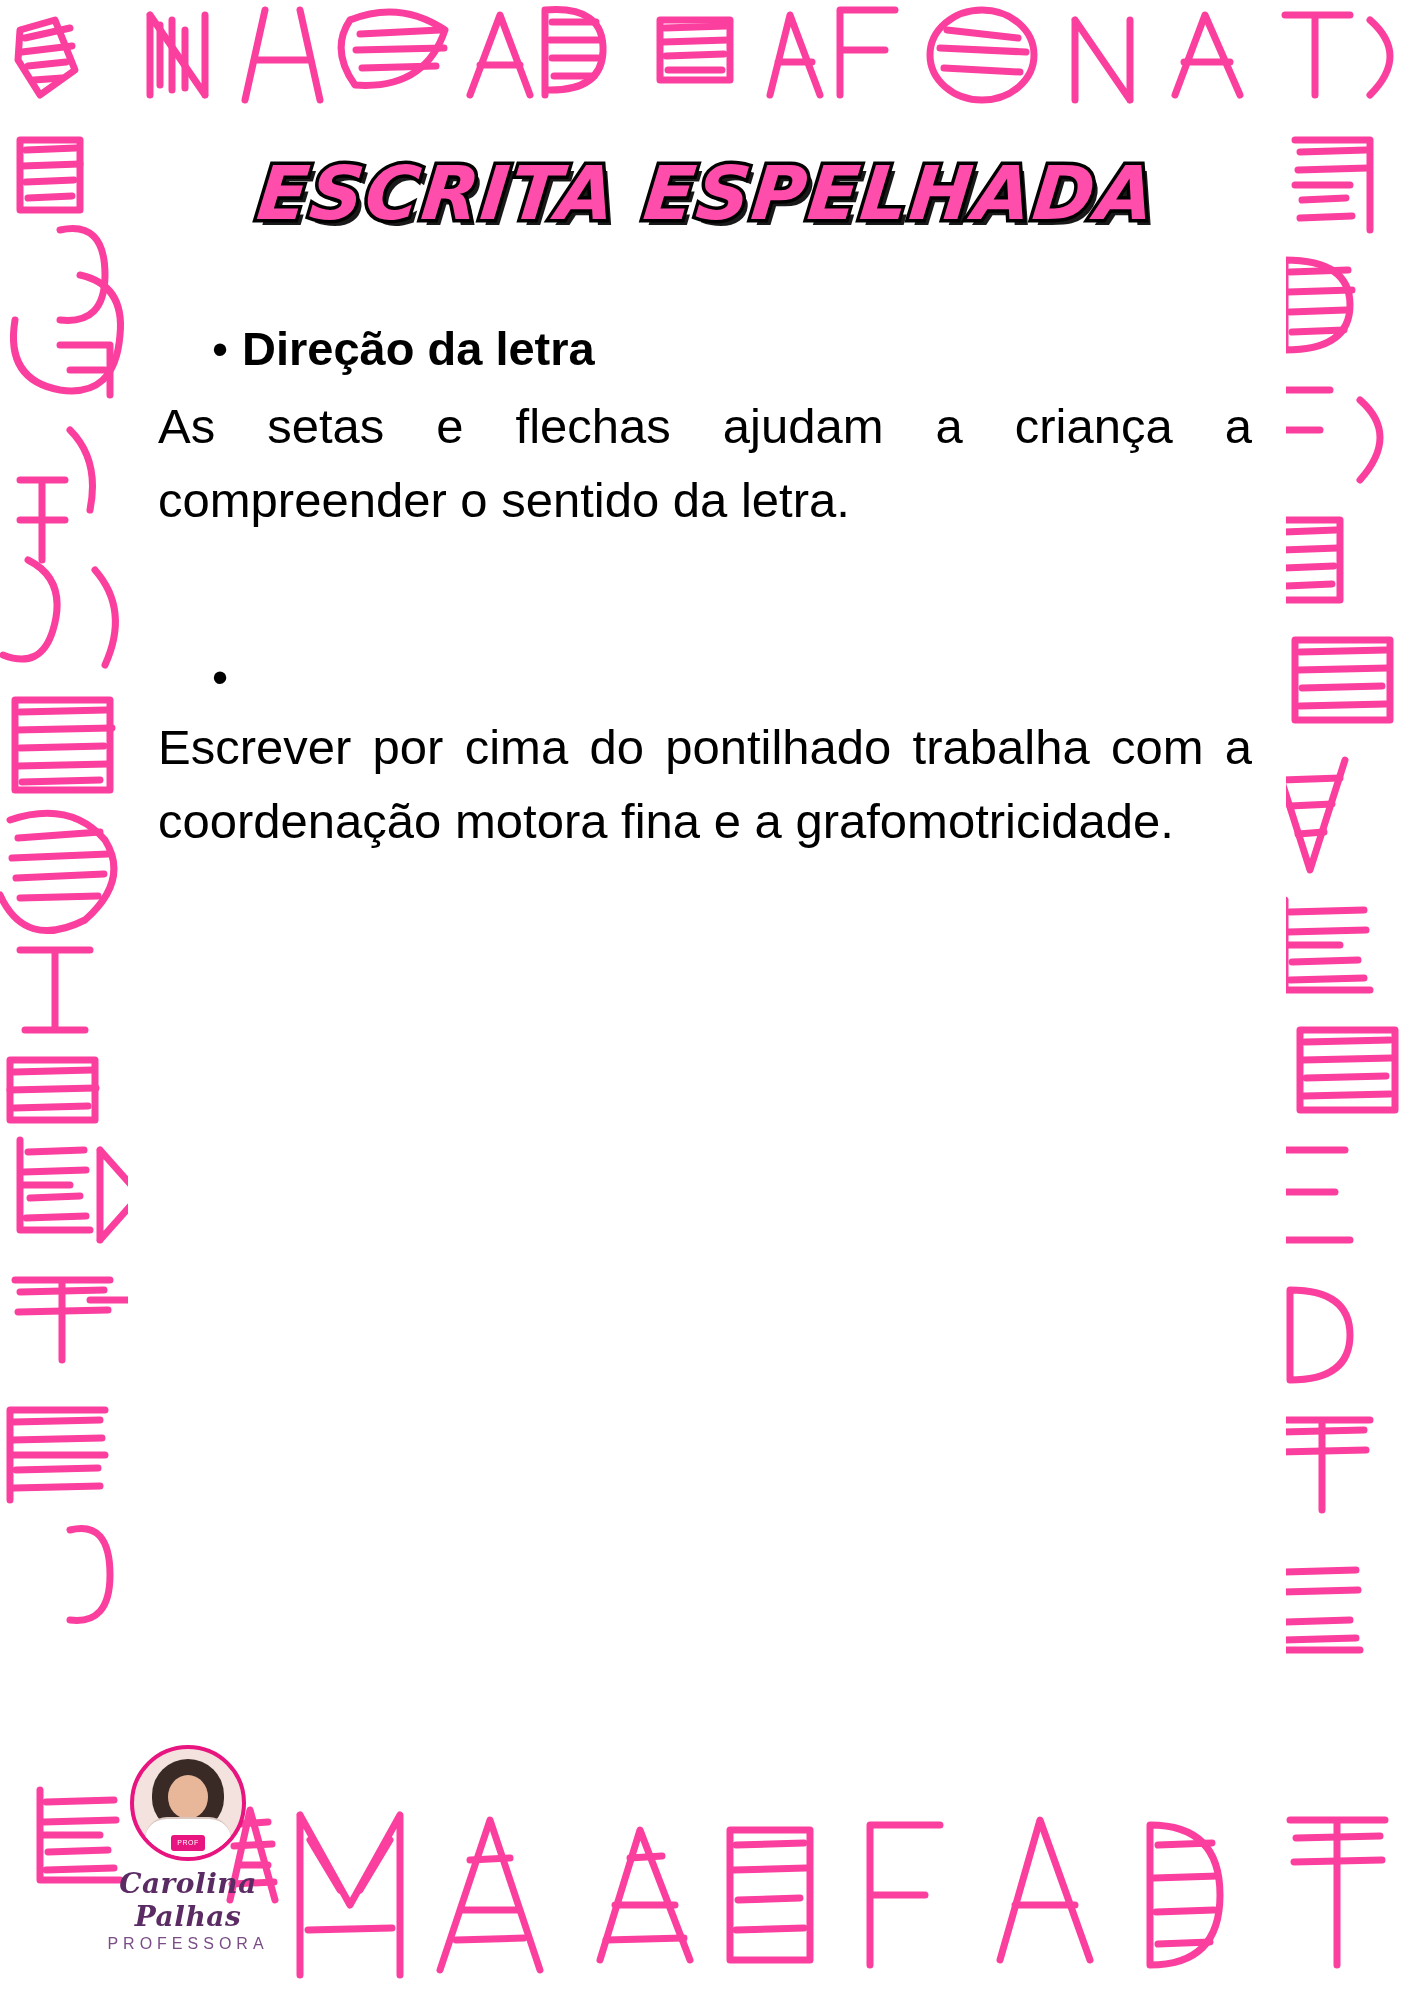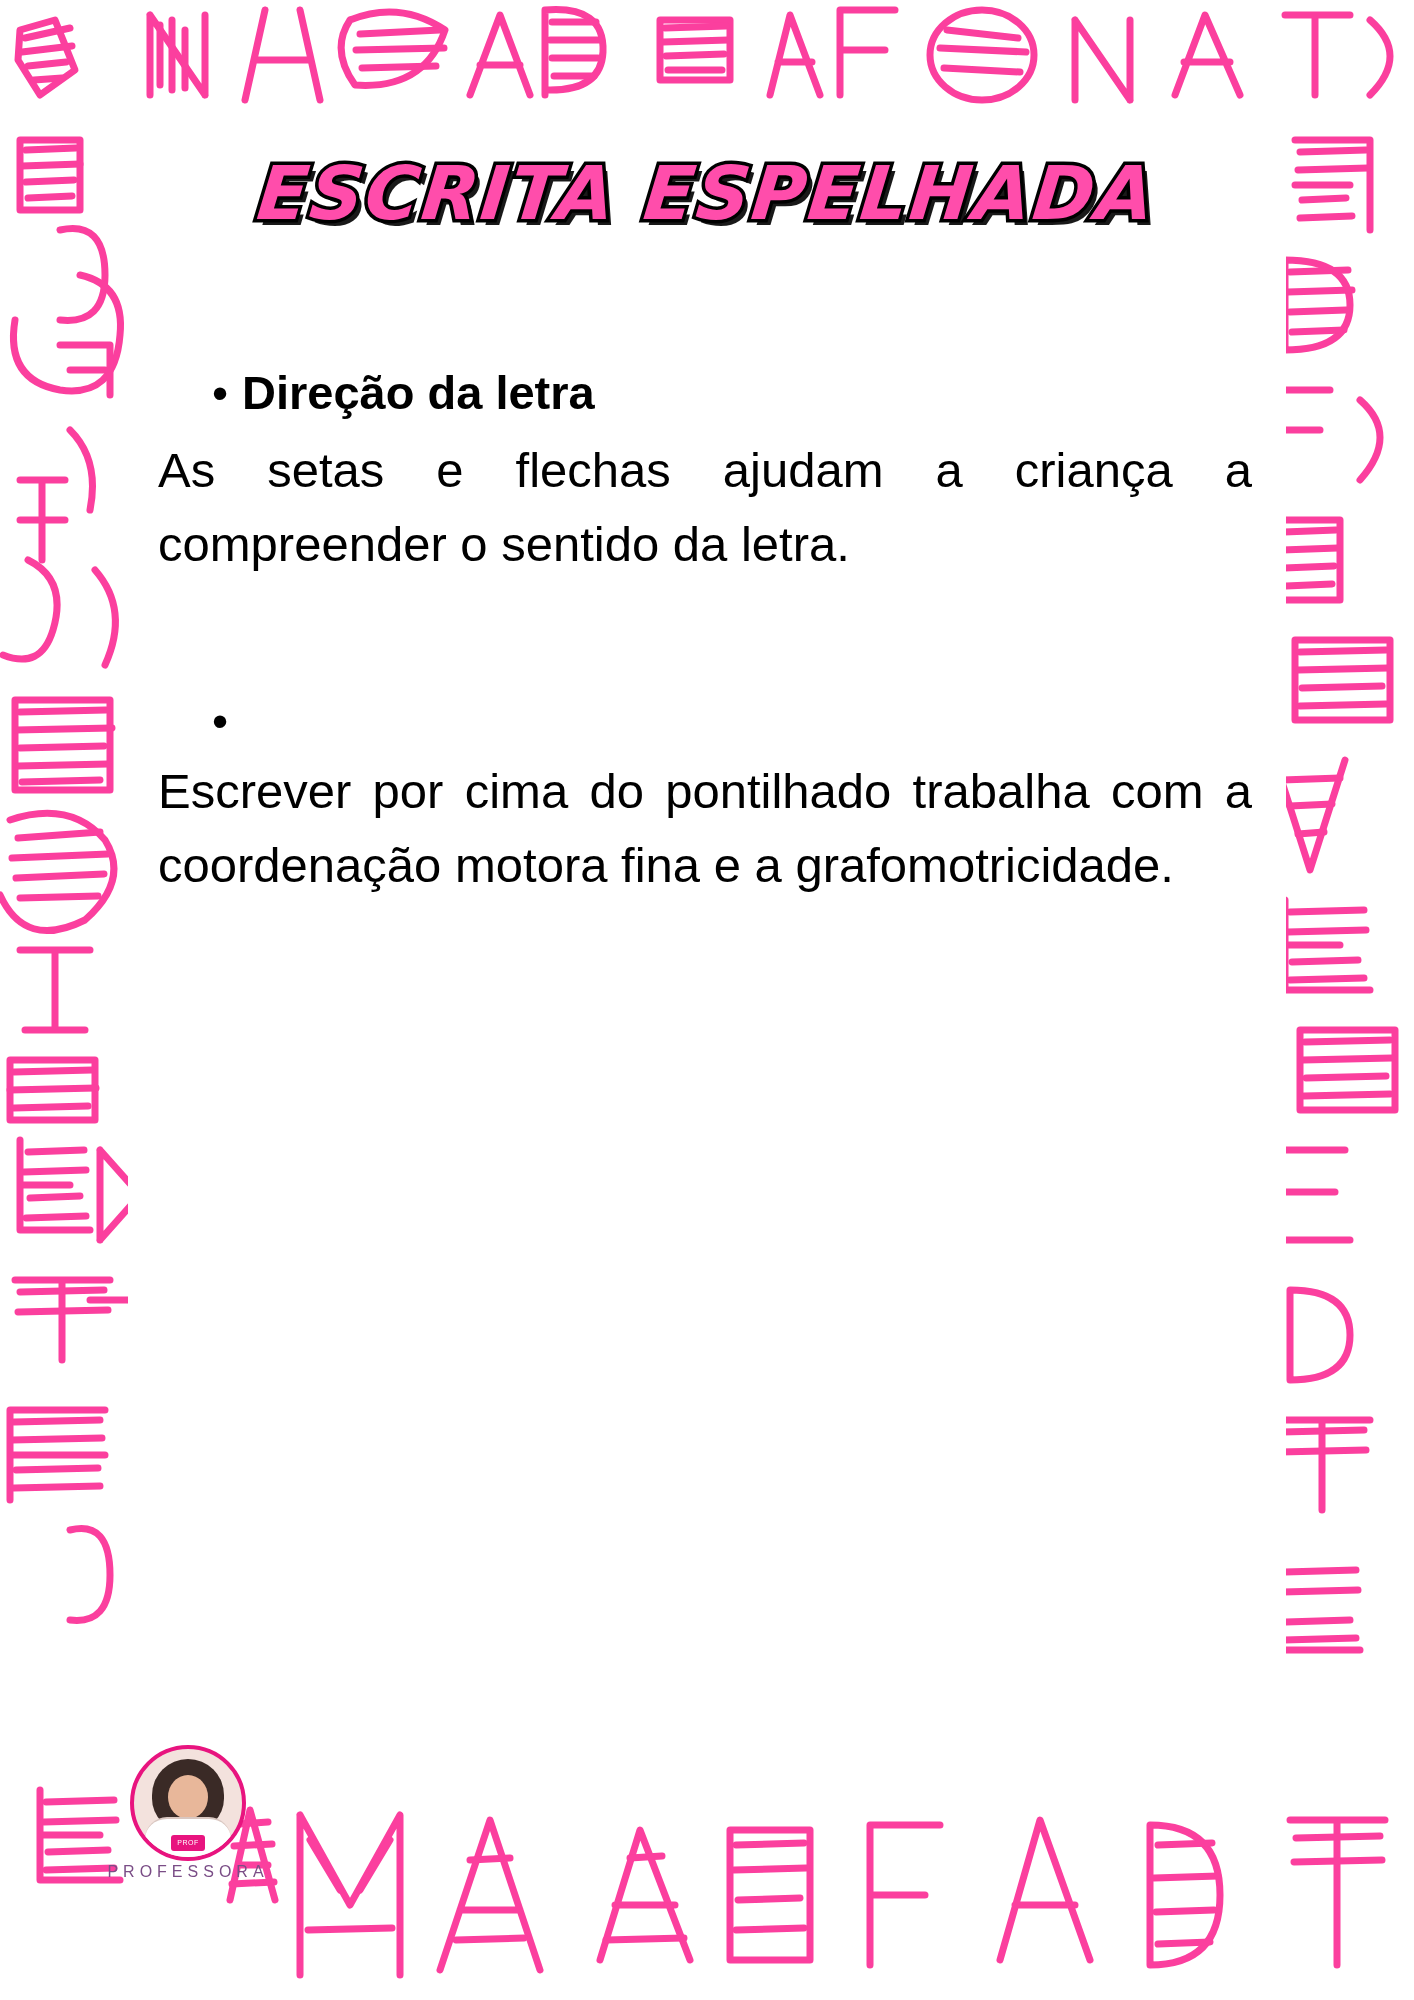--- a/index.html
+++ b/index.html
@@ -93,21 +93,20 @@
     font-size: 46px;
     line-height: 1;
     color: #000;
   }
   .heading {
     font-family: "Liberation Sans", sans-serif;
     font-weight: 700;
     font-size: 47px;
     color: #000000;
     line-height: 1.25;
-    margin-top: 44px;
   }
 
   .body-text {
     font-family: "Liberation Sans", sans-serif;
     font-weight: 400;
     font-size: 49px;
     line-height: 1.52;
     color: #000000;
     text-align: justify;
     text-justify: inter-word;
@@ -326,16 +325,17 @@
 
   </div>
 
   <div class="footer-logo">
     <div class="avatar-ring">
       <div class="avatar-hair"></div>
       <div class="avatar-face"></div>
       <div class="avatar-body"></div>
       <div class="avatar-badge">PROF</div>
     </div>
+    <div class="brand-name">Carolina Palhas</div>
     <div class="brand-sub">PROFESSORA</div>
   </div>
 
 </div>
 
 </body></html>

